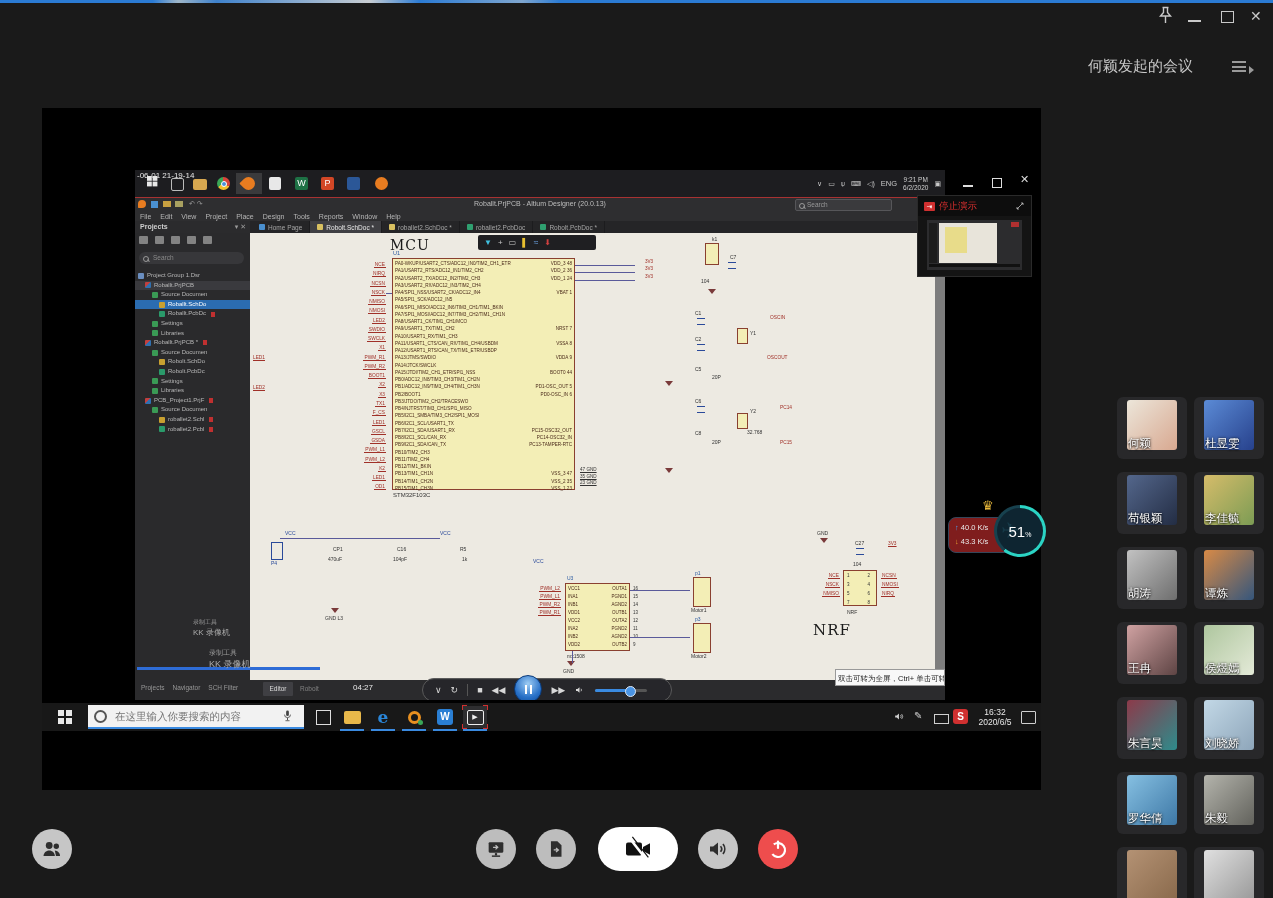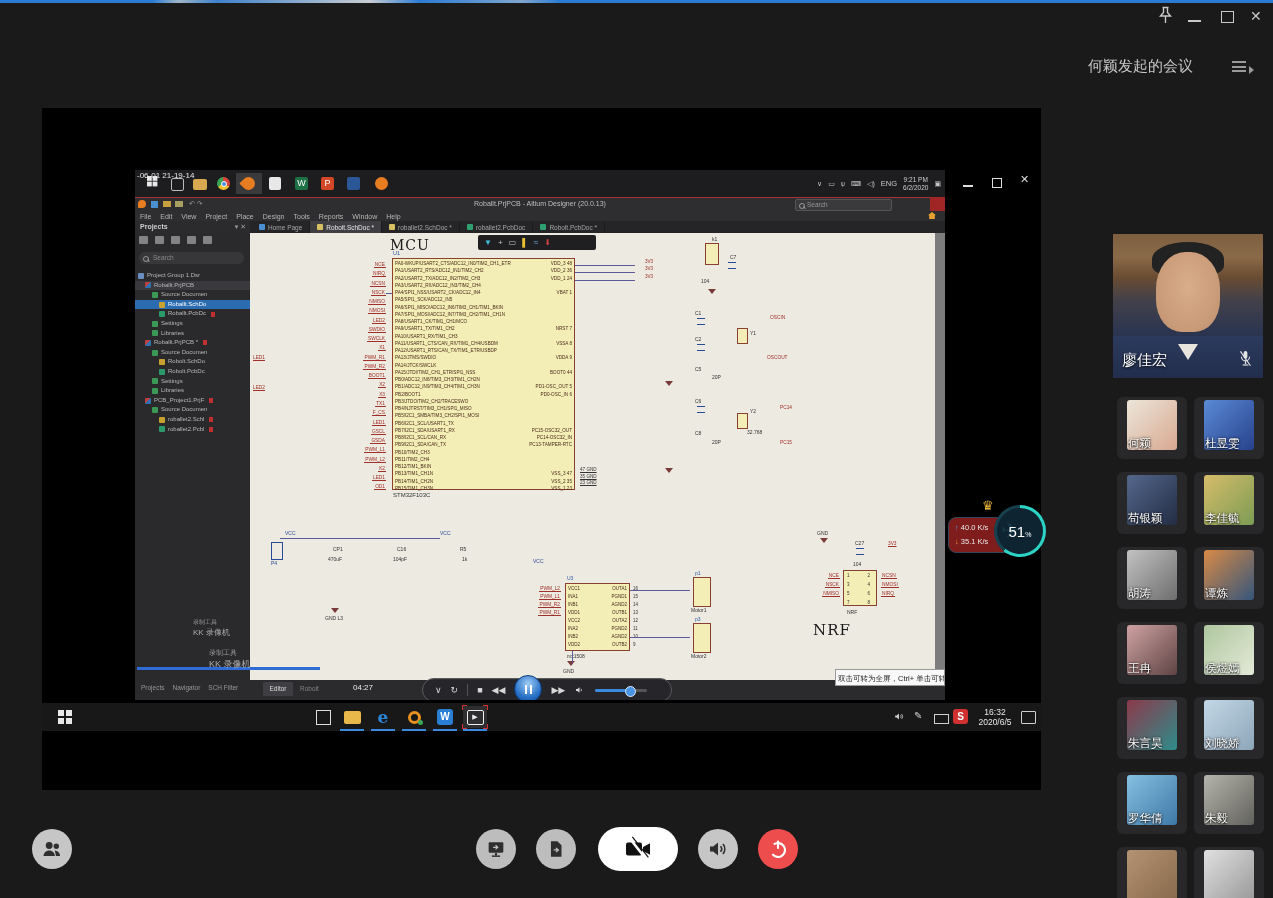--- a/index.html
+++ b/index.html
@@ -727,20 +727,30 @@
 
     <div id="htb" class="a"></div>
     <div id="hstart" class="a">
         <div class="winlogo">
           <i></i>
           <i></i>
           <i></i>
           <i></i>
         </div>
       </div>
+    <div id="hsearch" class="a">
+      <span id="cortana"></span>
+      <input placeholder="在这里输入你要搜索的内容" style="">
+      <svg width="11" height="14" viewBox="0 0 24 28">
+          <rect x="9" y="2" width="6" height="12" rx="3" fill="#444"></rect>
+          <path d="M5.5 11a6.5 6.5 0 0 0 13 0" stroke="#444" fill="none" stroke-width="1.8"></path>
+          <rect x="11" y="18" width="2" height="5" fill="#444"></rect>
+          <rect x="7.5" y="23.5" width="9" height="1.8" fill="#444"></rect>
+        </svg>
+    </div>
     <div class="hico" style="left:270px;">
         <span style="width:13px;height:13px;border:1.6px solid #ddd;display:block;"></span>
       </div>
     <div class="hico" style="left:299px;color:#e8b84a;">
         <span style="width:17px;height:13px;background:#e8b84a;border-radius:2px;display:block;"></span>
       </div>
     <div class="hico" style="left:330px;color:#2a86d8;font-size:17px;font-family:'DejaVu Serif',serif;">e</div>
     <div class="hico" style="left:361px;">
         <span style="width:13px;height:13px;border-radius:50%;border:3px solid #e89020;display:block;box-sizing:border-box;"></span>
         <span style="position:absolute;right:2px;bottom:2px;width:5px;height:5px;background:#3aa757;border-radius:50%;"></span>
@@ -766,25 +776,41 @@
       </svg>
     <div class="tico" style="left:872px;">✎</div>
     <div class="a" style="left:892px;top:606px;width:13px;height:8px;border:1.3px solid #cfcfcf;"></div>
     <div class="a" style="left:911px;top:601px;width:15px;height:15px;background:#d03030;border-radius:3px;color:#fff;font-size:10px;font-weight:bold;text-align:center;line-height:15px;">S</div>
     <div id="htime" class="a">
       <span>16:32</span><br>
       <span>2020/6/5</span>
     </div>
     <div id="haction" class="a"></div>
 
+    <div id="stopwin" class="a">
+      <div class="hd">
+        <span id="stop-ic">⇥</span>
+        <span id="stop-label">停止演示</span>
+        <svg width="10" height="10" viewBox="0 0 20 20">
+            <path d="M4 16L16 4M12 4h4v4M8 16H4v-4" stroke="#ccc" stroke-width="1.5" fill="none"></path>
+          </svg>
+      </div>
+      <div id="thumb">
+        <span class="tside"></span>
+          <span class="tdoc"></span>
+          <span class="tyellow"></span>
+          <span class="tbar"></span>
+          <span class="tred"></span>
+      </div>
+    </div>
 
     <div id="crown" class="a">♛</div>
     <div id="netpill" class="a">
       <div class="row"><span class="up">↑</span> <span>40.0 K/s</span></div>
-      <div class="row"><span class="dn">↓</span> <span>35.1 K/s</span></div>
+      <div class="row"><span class="dn">↓</span> <span>43.3 K/s</span></div>
     </div>
     <div id="ring" class="a">
       <div class="inner">
         <span class="plane">✈</span>
         <span id="pct"><span>51</span><span class="u">%</span></span>
       </div>
     </div>
   </div>
 
   <div id="b-participants" class="a cbtn">
@@ -830,34 +856,20 @@
     </svg>
   </div>
 
   <div id="sb-header" class="a">何颖发起的会议</div>
   <div id="sb-listic" class="a">
       <i></i>
       <i></i>
       <i></i>
     </div>
 
-  <div id="ft2" class="a ftile">
-    <span class="hair"></span>
-    <span class="face"></span>
-    <span class="suit"></span>
-    <span class="collar"></span>
-    <span class="fname">廖佳宏</span>
-    <svg class="fmic" width="15" height="19" viewBox="0 0 24 28">
-      <rect x="9" y="2" width="6" height="12" rx="3" fill="#e4e4e4"></rect>
-      <path d="M5.5 11a6.5 6.5 0 0 0 13 0" stroke="#e4e4e4" fill="none" stroke-width="1.8"></path>
-      <rect x="11" y="18" width="2" height="5" fill="#e4e4e4"></rect>
-        <rect x="7.5" y="23.5" width="9" height="1.8" fill="#e4e4e4"></rect>
-      <rect x="11" y="0" width="1.8" height="28" fill="#e4e4e4" transform="rotate(-35 12 14)"></rect>
-    </svg>
-  </div>
 
   <div id="pgrid" class="a">
 
       <div class="ptile">
         <span class="pava" style="background: linear-gradient(135deg, rgb(236, 230, 218), rgb(216, 168, 144));"></span>
         <span class="pname">何颖</span>
       </div>
 
       <div class="ptile">
         <span class="pava" style="background: linear-gradient(135deg, rgb(91, 139, 214), rgb(39, 65, 140));"></span>

